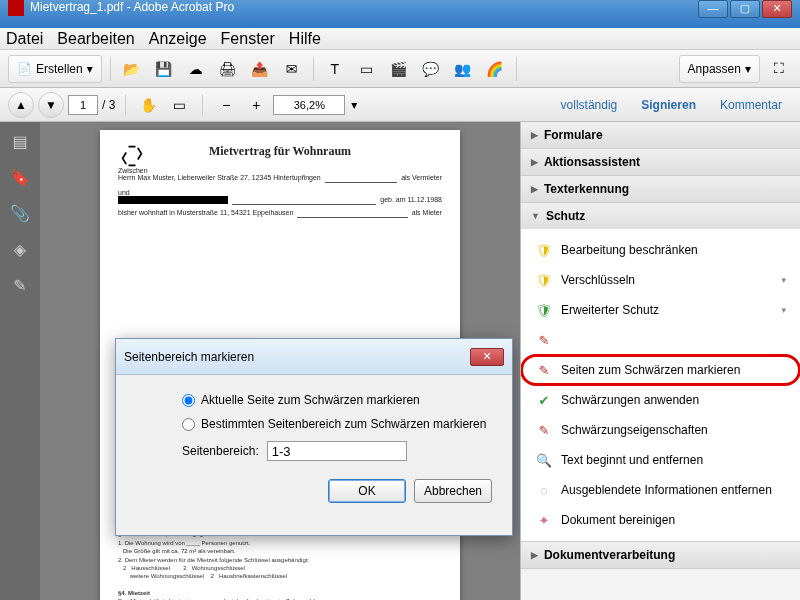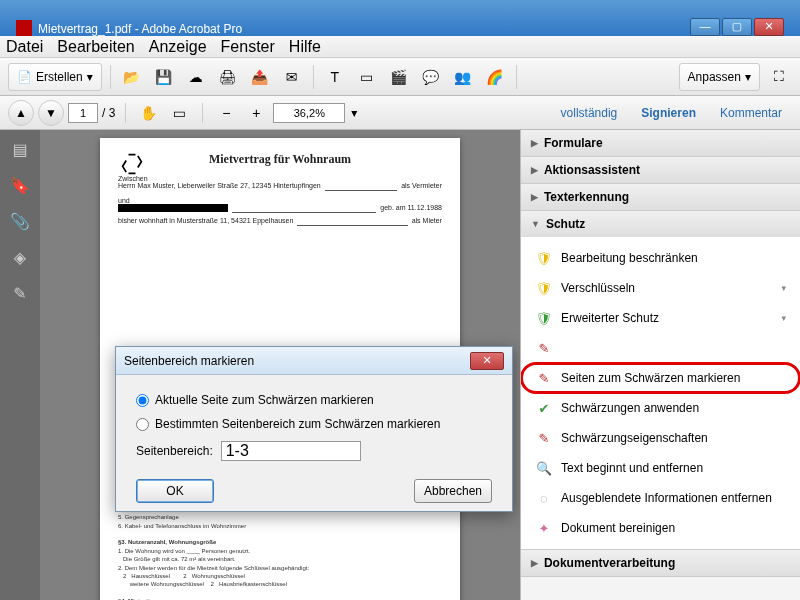--- a/index.html
+++ b/index.html
@@ -1,19 +1,19 @@
 <!DOCTYPE html>
 <html><head>
 <meta charset="utf-8">
 <style>
 * { margin: 0; padding: 0; box-sizing: border-box; font-family: "Segoe UI", Tahoma, sans-serif; }
 body { width: 800px; height: 600px; overflow: hidden; background: #d4d4d4; }
 
 
-.titlebar { height: 36px; background: linear-gradient(#5a9bd5, #3178c6); display: flex; align-items: flex-end; padding: 0 16px; color: #fff; font-size: 12px; }
+.titlebar { height: 28px; background: linear-gradient(#5a9bd5, #3178c6); display: flex; align-items: flex-start; padding: 0 8px; color: #fff; font-size: 12px; }
 .titlebar .icon { width: 16px; height: 16px; background: #b00; margin-right: 6px; display: inline-block; }
 .titlebar .spacer { flex: 1; }
 .winbtn { width: 30px; height: 18px; margin-left: 2px; background: linear-gradient(#6fb0e8,#4a8bc8); border: 1px solid #2a5a8a; border-radius: 2px; text-align: center; font-size: 11px; line-height: 14px; color: #fff; cursor: pointer; }
 .winbtn.close { background: linear-gradient(#e07070,#c04040); border-color: #803030; }
 
 .menubar { height: 22px; background: linear-gradient(#f7f7f7,#e8e8e8); border-bottom: 1px solid #ccc; display: flex; align-items: center; padding: 0 6px; font-size: 16px; }
 .menubar span { margin-right: 14px; cursor: pointer; }
 
 .toolbar { height: 38px; background: linear-gradient(#f9f9f9,#e6e6e6); border-bottom: 1px solid #bbb; display: flex; align-items: center; padding: 0 8px; gap: 6px; }
 .toolbar .sep { width: 1px; height: 24px; background: #ccc; margin: 0 2px; }
@@ -44,29 +44,29 @@
 .acc-header { background: linear-gradient(#f0f0f0,#dedede); padding: 6px 10px; font-weight: bold; cursor: pointer; display: flex; align-items: center; gap: 6px; }
 .acc-header .chev { font-size: 9px; color: #666; }
 .acc-body { padding: 6px 0; background: #fff; }
 .acc-item { display: flex; align-items: center; gap: 8px; padding: 6px 14px; cursor: pointer; position: relative; }
 .acc-item .exp { margin-left: auto; font-size: 9px; color: #888; }
 .acc-item.highlighted { outline: 3px solid #e00000; outline-offset: -2px; border-radius: 20px; }
 .ic { width: 18px; height: 18px; display: inline-flex; align-items: center; justify-content: center; font-size: 13px; }
 
 
 .dialog { position: absolute; left: 75px; top: 216px; width: 398px; background: #f0f0f0; border: 1px solid #7a96b0; box-shadow: 0 4px 16px rgba(0,0,0,.4); font-size: 12px; }
-.dlg-title { height: 28px; background: linear-gradient(#eaf3fb,#cfe2f3); border-bottom: 1px solid #b0c0d0; display: flex; align-items: center; padding: 0 8px; }
+.dlg-title { height: 36px; background: linear-gradient(#eaf3fb,#cfe2f3); border-bottom: 1px solid #b0c0d0; display: flex; align-items: center; padding: 0 8px; }
 .dlg-title .spacer { flex: 1; }
 .dlg-close { width: 34px; height: 18px; background: linear-gradient(#e07070,#c04040); border: 1px solid #803030; border-radius: 2px; color: #fff; text-align: center; font-size: 11px; line-height: 14px; cursor: pointer; }
-.dlg-body { padding: 18px 20px 8px; }
+.dlg-body { padding: 18px 20px 32px; margin-left: 46px; }
 .radio-row { display: flex; align-items: center; gap: 6px; margin-bottom: 10px; }
 .radio-row input { margin: 0; }
 .field-row { display: flex; align-items: center; gap: 8px; margin-top: 8px; }
-.field-row input[type=text] { width: 140px; height: 20px; border: 1px solid #999; padding: 0 4px; font-size: 16px; }
-.dlg-buttons { display: flex; justify-content: space-between; gap: 8px; margin-top: 18px; }
+.field-row input[type=text] { width: 140px; height: 20px; border: 1px solid #999; padding: 0 4px; font-size: 13px; }
+.dlg-buttons { display: flex; justify-content: flex-end; gap: 8px; margin-top: 18px; }
 .dlg-btn { min-width: 78px; height: 24px; border: 1px solid #888; border-radius: 3px; background: linear-gradient(#fff,#e4e4e4); cursor: pointer; font-size: 12px; }
 .dlg-btn.primary { border-color: #3a7abd; box-shadow: 0 0 0 1px #7ab0e8 inset; }
 </style>
 </head>
 <body>
 
 <div class="titlebar">
   <span class="icon"></span>
   <span>Mietvertrag_1.pdf - Adobe Acrobat Pro</span>
   <span class="spacer"></span>

